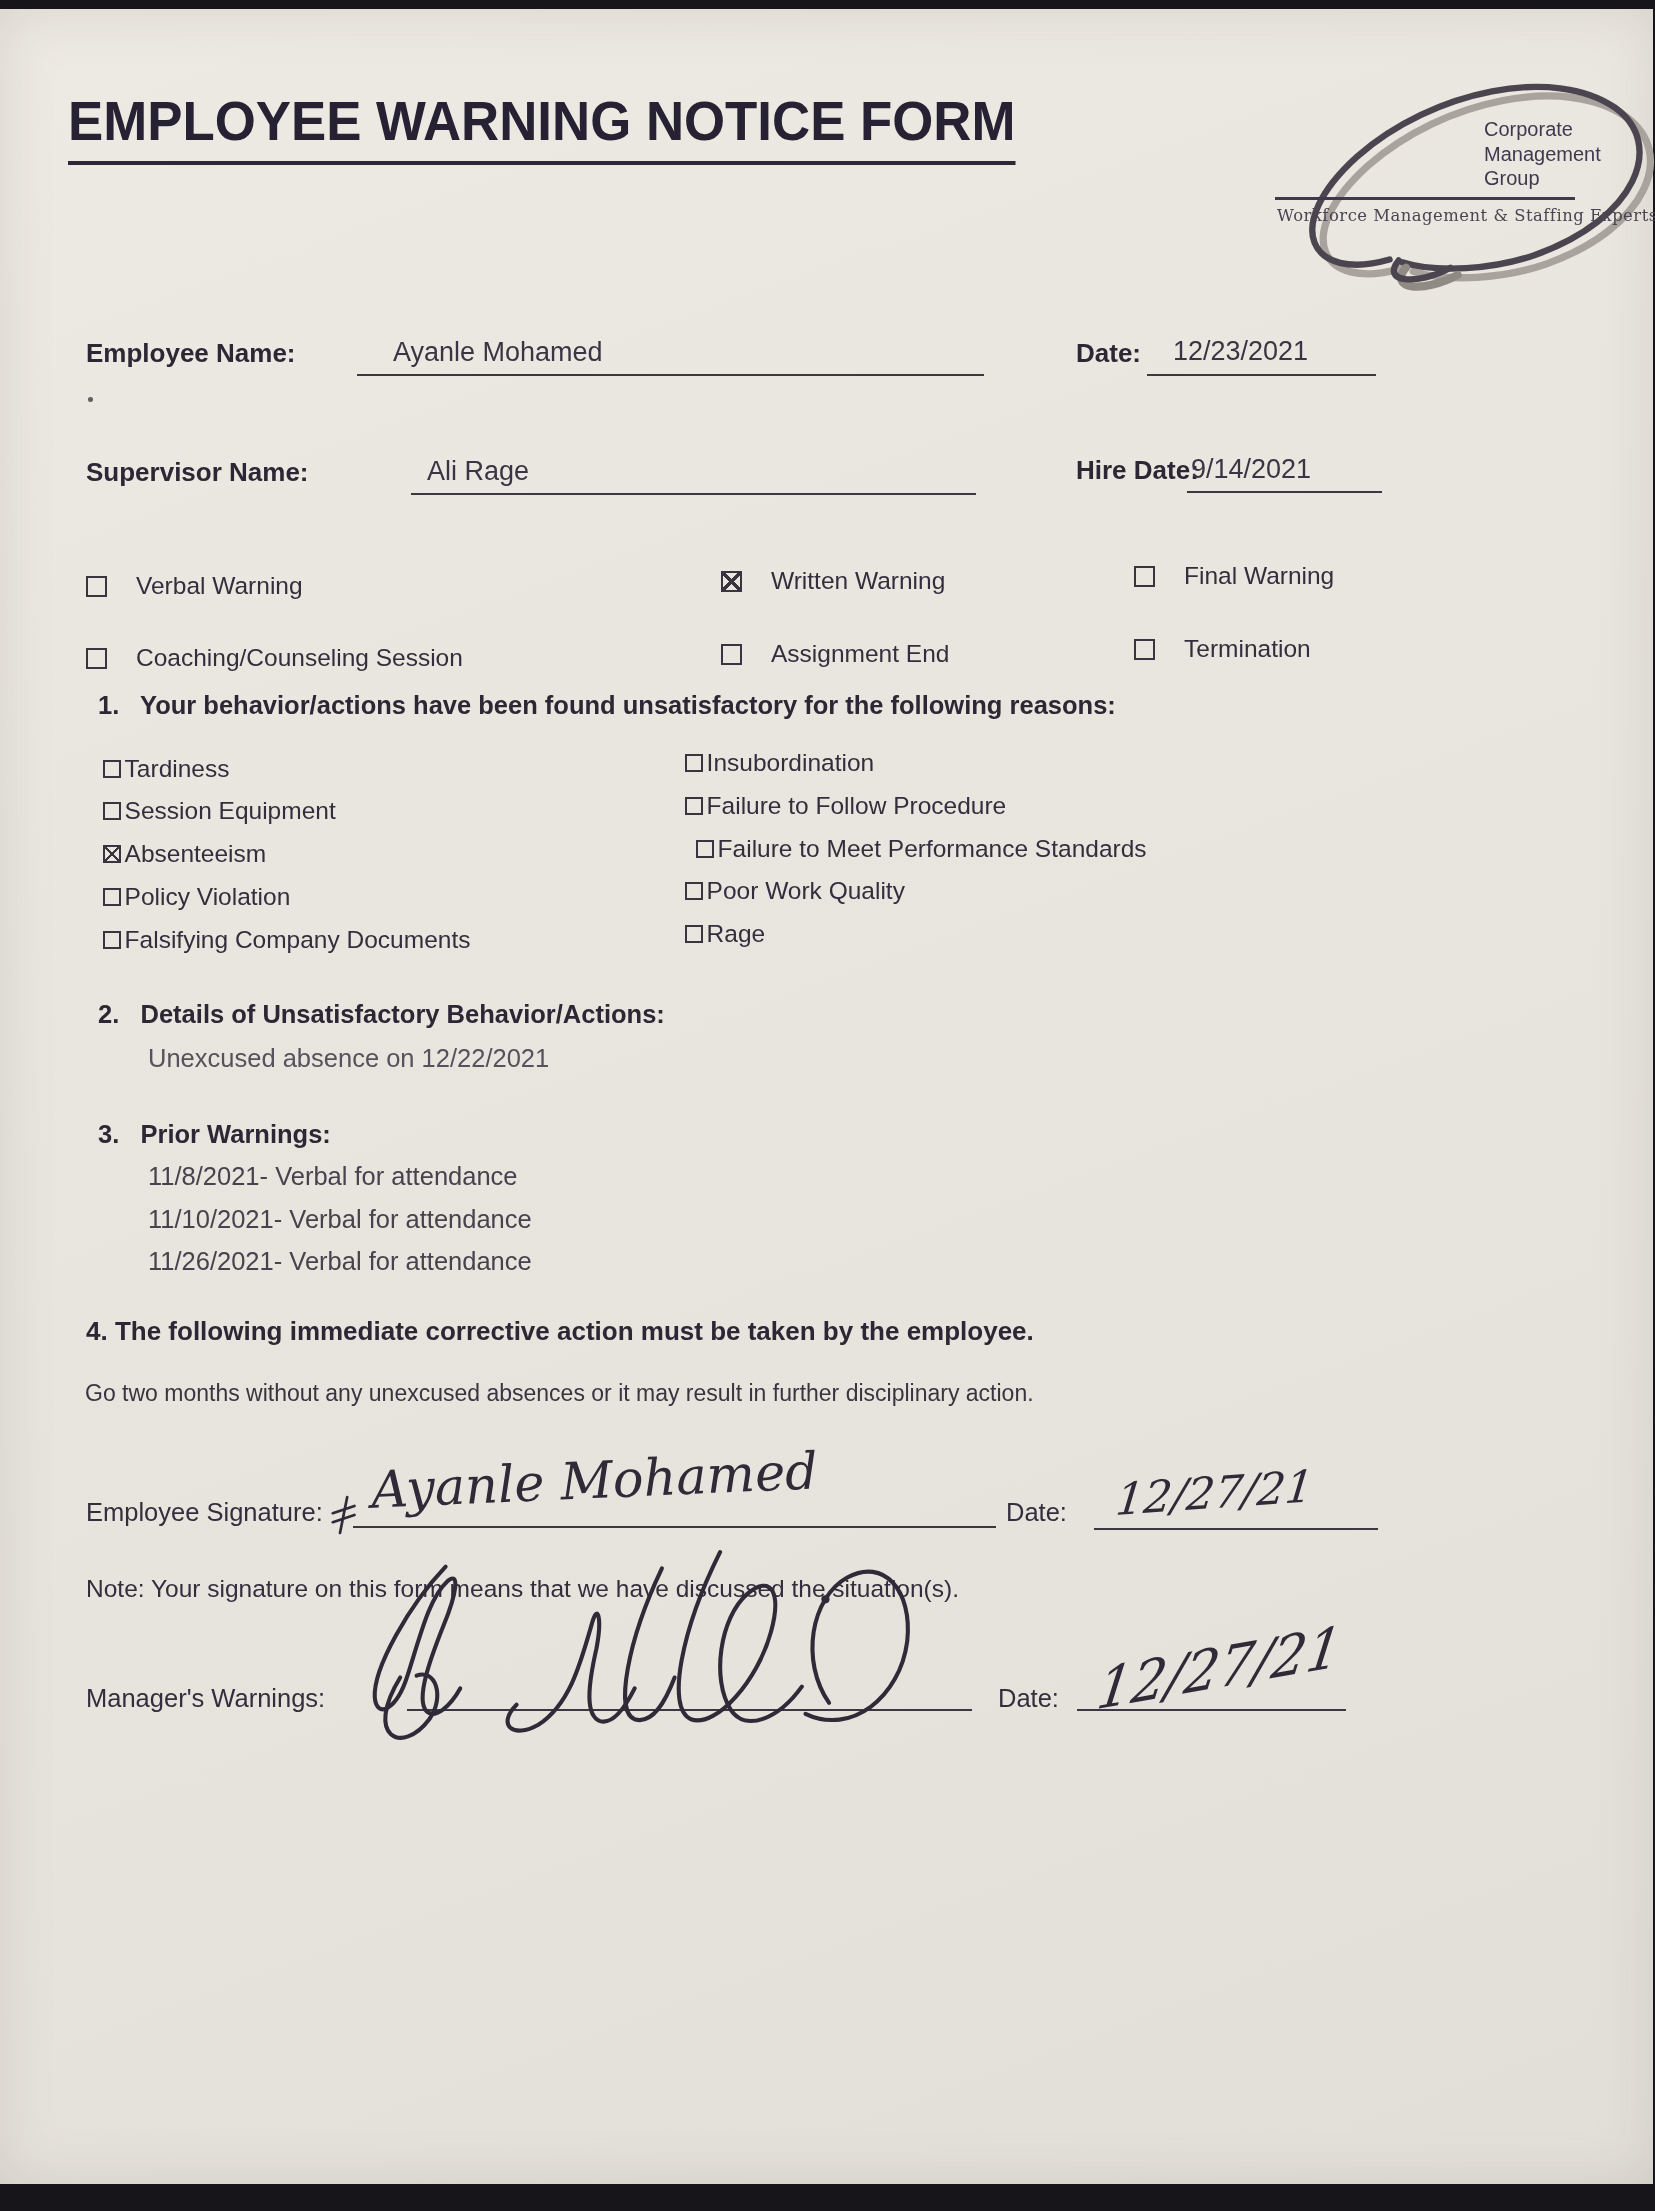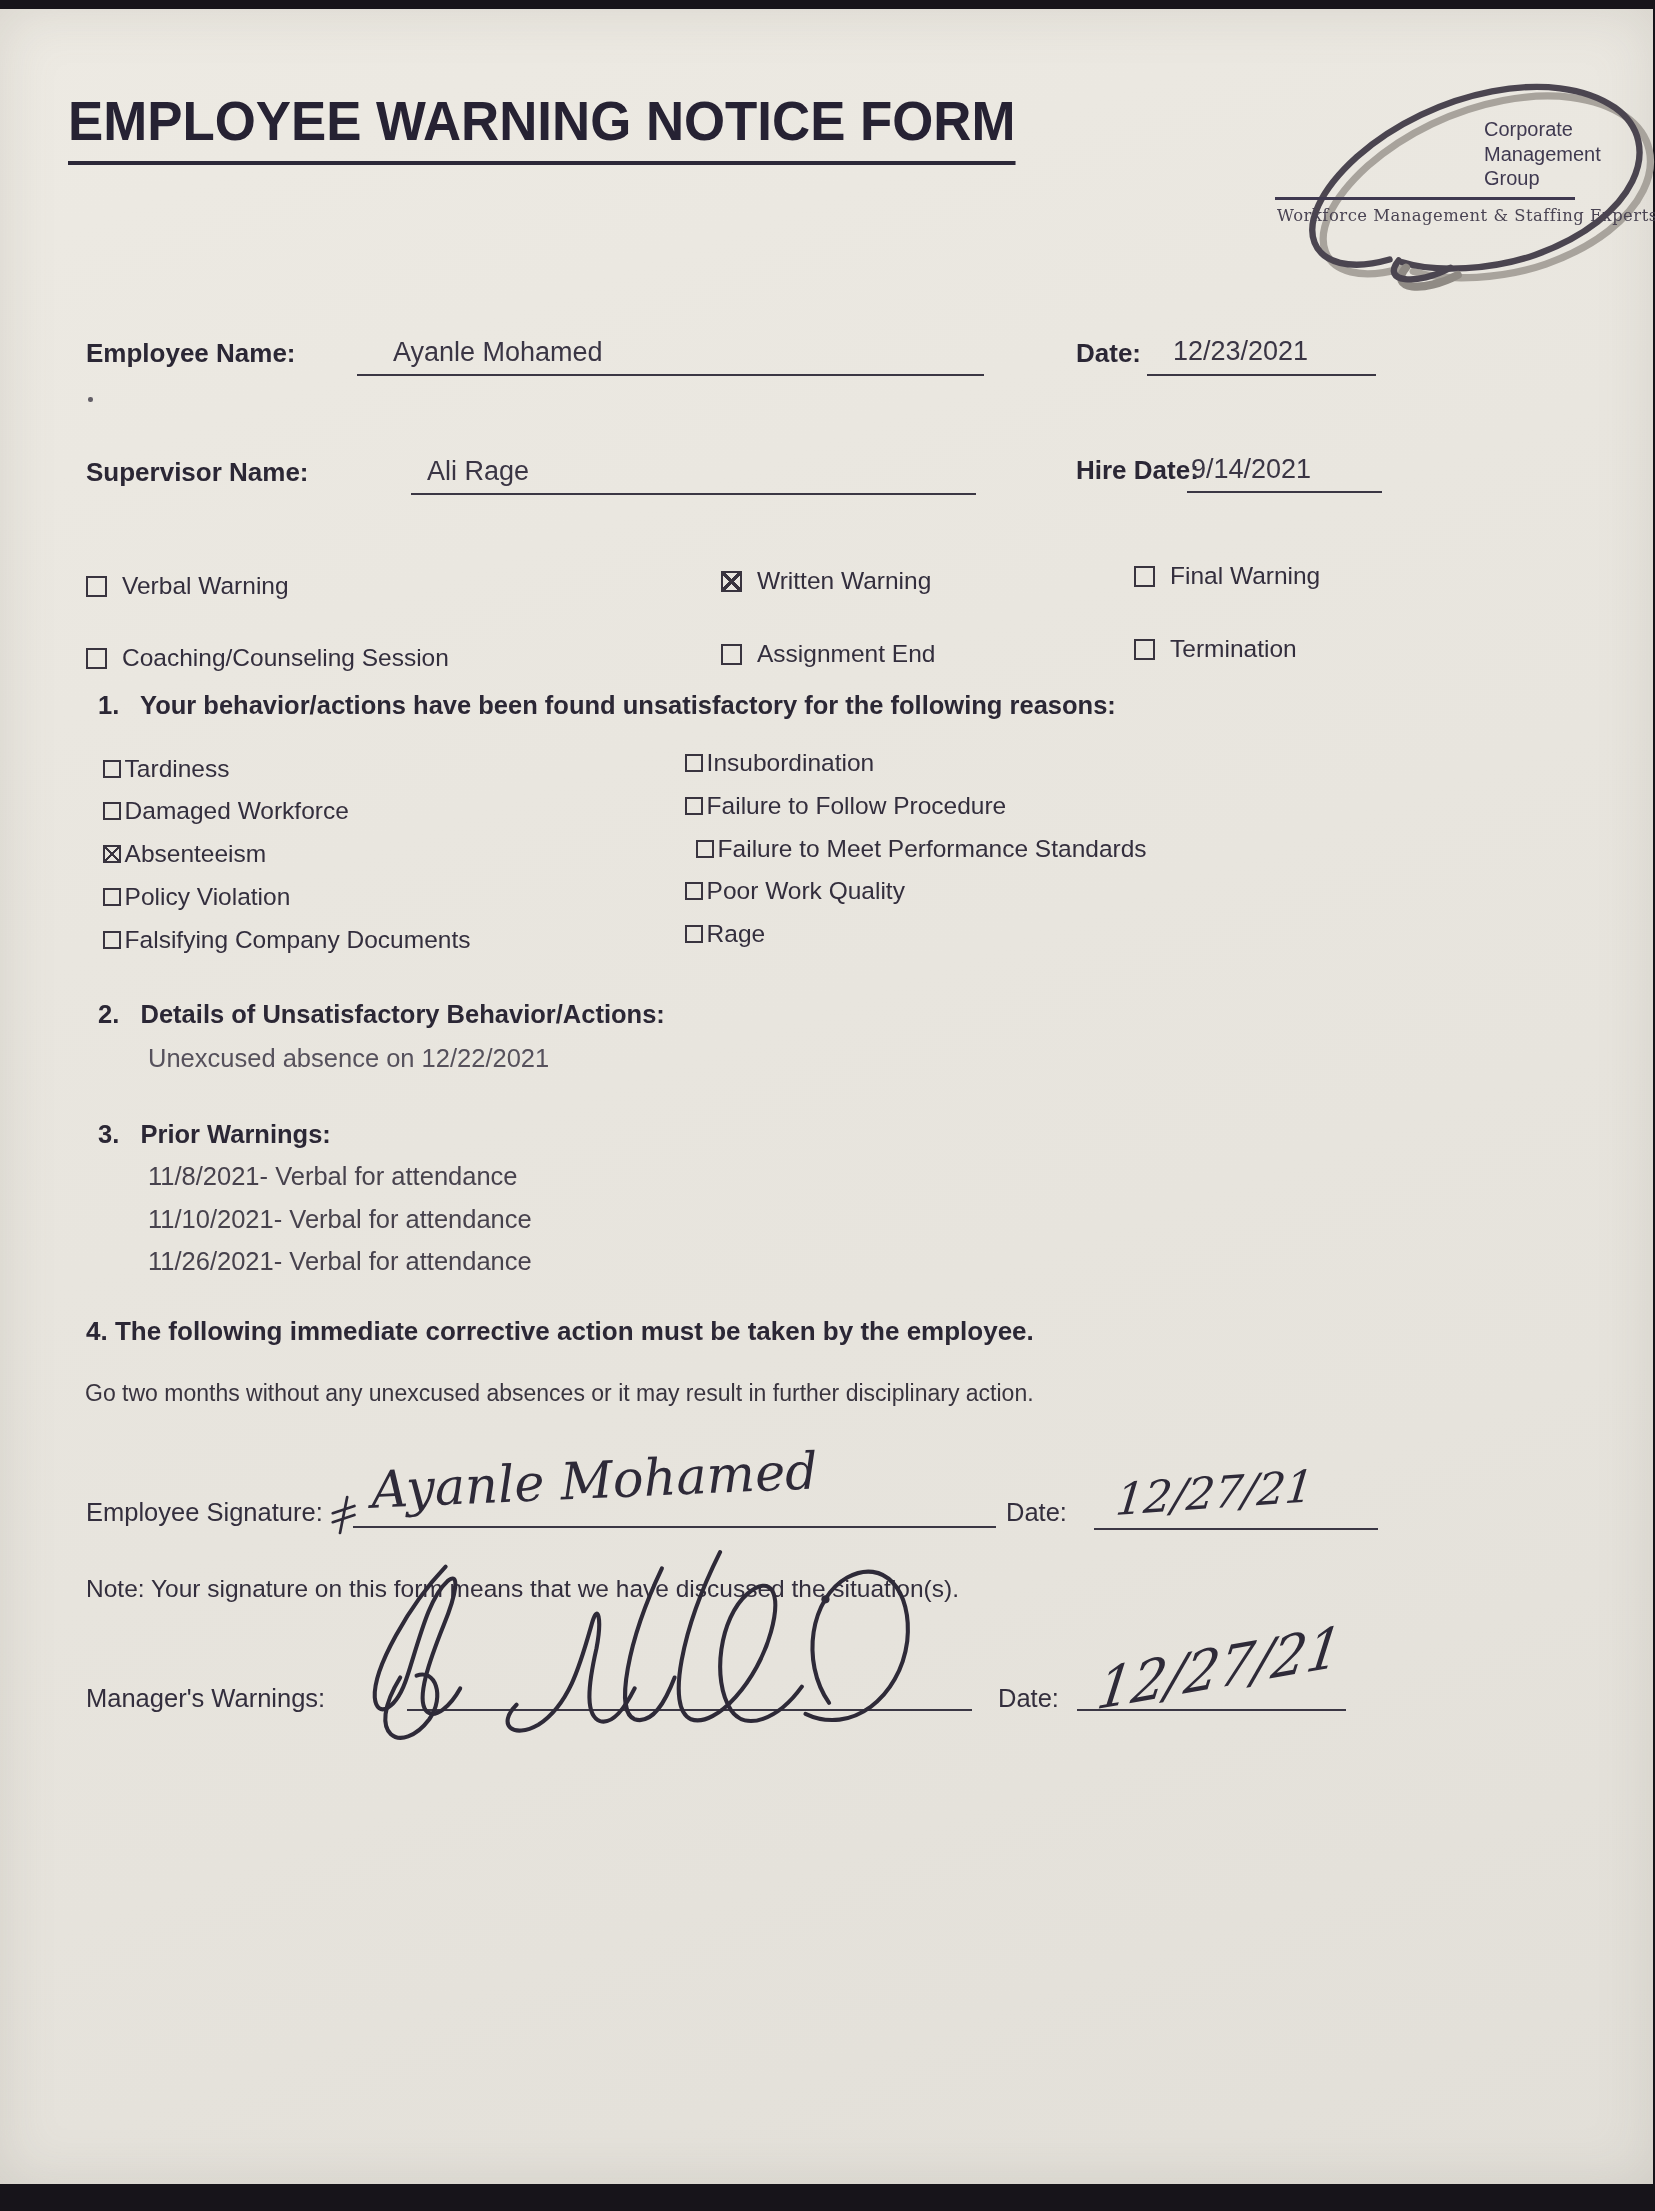--- a/index.html
+++ b/index.html
@@ -21,21 +21,21 @@
     letter-spacing:0px; transform:scaleX(.96); transform-origin:left top;
     border-bottom:4.5px solid #2c2838; padding-bottom:8.2px; white-space:nowrap;
   }
   .label-b { font-size:26px; font-weight:bold; color:#2b2735; white-space:nowrap; }
   .label-r { font-size:25.5px; color:#332e3d; white-space:nowrap; }
   .value   { font-size:27px; color:#3a3544; white-space:nowrap; }
   .uline   { border-bottom:2.7px solid #3b3744; height:0; }
   .heading { font-size:25.5px; font-weight:bold; color:#2b2735; white-space:pre-wrap; }
   .body-gray { font-size:25.5px; color:#56515c; white-space:nowrap; }
   .body-dark { font-size:25.5px; color:#47424d; white-space:nowrap; }
-  .cbrow { display:flex; align-items:center; gap:15px; font-size:24.5px; color:#332e3d; white-space:nowrap; }
+  .cbrow { display:flex; align-items:center; gap:29px; font-size:24.5px; color:#332e3d; white-space:nowrap; }
   .reason { display:flex; align-items:center; gap:3.6px; font-size:24.5px; color:#332e3d; white-space:nowrap; }
   .cb { width:21px; height:21px; border:2.7px solid #39343f; flex:none; }
   .cb.sm { width:18px; height:18px; border-width:2.3px; }
   .cb.checked {
     background-image:
       linear-gradient(to top right, transparent 44%, #39343f 44%, #39343f 56%, transparent 56%),
       linear-gradient(to bottom right, transparent 44%, #39343f 44%, #39343f 56%, transparent 56%);
   }
   .hand {
     font-family:"DejaVu Serif", serif; font-style:italic; color:#2e2a38; white-space:nowrap;
@@ -115,21 +115,21 @@
 </div>
 
 <div class="abs heading" style="left:98px; top:691px;">1.   Your behavior/actions have been found unsatisfactory for the following reasons:</div>
 
 <div class="abs reason" style="left:103px; top:755px;">
   <span class="cb sm"></span>
   <span>Tardiness</span>
 </div>
 <div class="abs reason" style="left:103px; top:797px;">
   <span class="cb sm"></span>
-  <span>Damaged Workforce</span>
+  <span>Session Equipment</span>
 </div>
 <div class="abs reason" style="left:103px; top:840px;">
   <span class="cb sm checked"></span>
   <span>Absenteeism</span>
 </div>
 <div class="abs reason" style="left:103px; top:883px;">
   <span class="cb sm"></span>
   <span>Policy Violation</span>
 </div>
 <div class="abs reason" style="left:103px; top:926px;">

